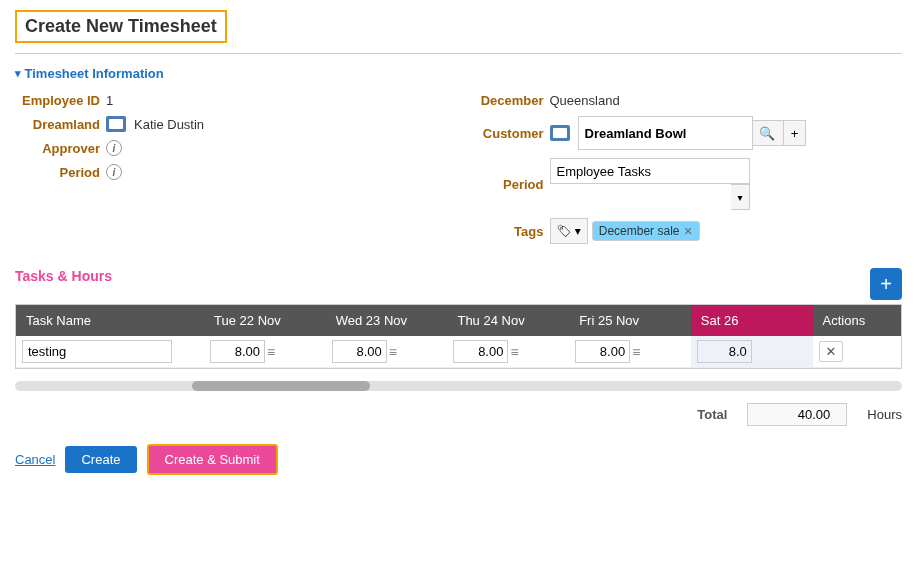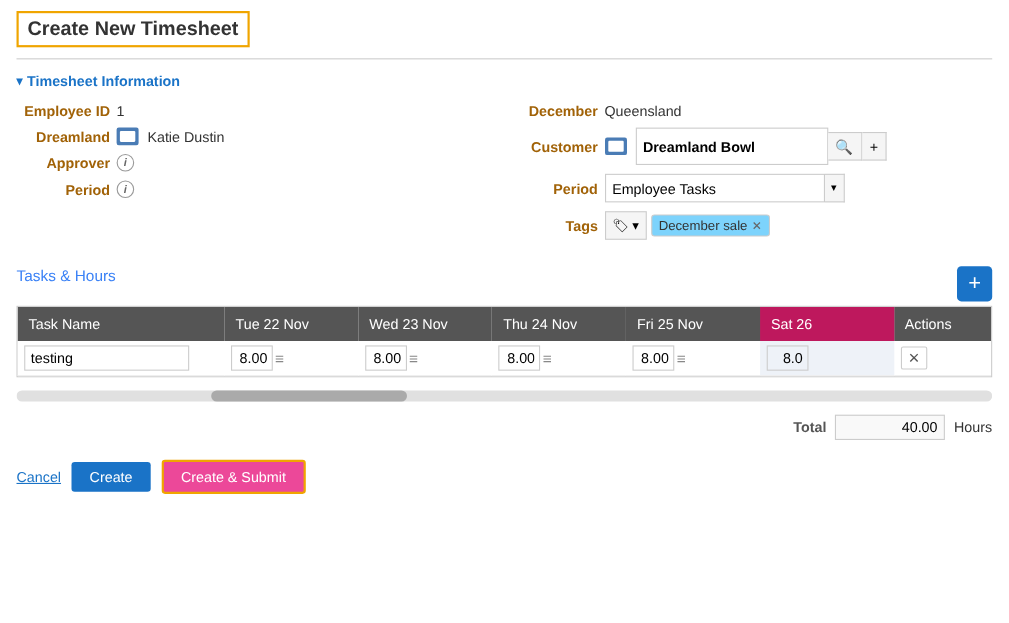--- a/index.html
+++ b/index.html
@@ -105,20 +105,21 @@
       display: flex;
       align-items: center;
       justify-content: center;
       font-size: 13px;
       border-left: none;
     }
 
     .period-select-group {
       display: flex;
       align-items: flex-end;
+      flex-direction: column;
     }
 
     .period-select {
       border: 1px solid #ccc;
       padding: 3px 6px;
       height: 26px;
       font-size: 13px;
       width: 200px;
       appearance: none;
       background: #fff;
@@ -166,22 +167,22 @@
       font-size: 12px;
     }
 
     .tag-remove {
       cursor: pointer;
       color: #666;
       font-size: 11px;
     }
 
     .tasks-section-title {
-      color: #3b82f6;
-      font-weight: normal;
+      color: #ec4899;
+      font-weight: bold;
       font-size: 14px;
       margin-bottom: 20px;
     }
 
     .add-row-btn {
       background: #1a73c7;
       color: #fff;
       border: none;
       border-radius: 4px;
       width: 32px;
@@ -240,21 +241,21 @@
 
     .hours-cell {
       display: flex;
       align-items: center;
       gap: 2px;
     }
 
     .hours-input {
       border: 1px solid #ccc;
       padding: 3px 4px;
-      width: 38px;
+      width: 55px;
       font-size: 13px;
       text-align: right;
     }
 
     .hours-input.sat-col { background: #eef2f8; }
 
     .lines-icon {
       color: #888;
       font-size: 14px;
       cursor: pointer;
@@ -291,30 +292,30 @@
       width: 20%;
       height: 100%;
       background: #aaa;
       border-radius: 5px;
     }
 
     .total-row {
       display: flex;
       align-items: center;
       justify-content: flex-end;
-      gap: 8px;
+      gap: 20px;
       padding: 8px 0;
       margin-bottom: 10px;
     }
 
     .total-label { font-weight: bold; color: #555; }
 
     .total-input {
       border: 1px solid #ccc;
-      padding: 3px 6px;
+      padding: 3px 16px;
       width: 100px;
       font-size: 13px;
       background: #f9f9f9;
       text-align: right;
     }
 
     .total-unit { color: #333; }
 
     .footer-actions {
       display: flex;

